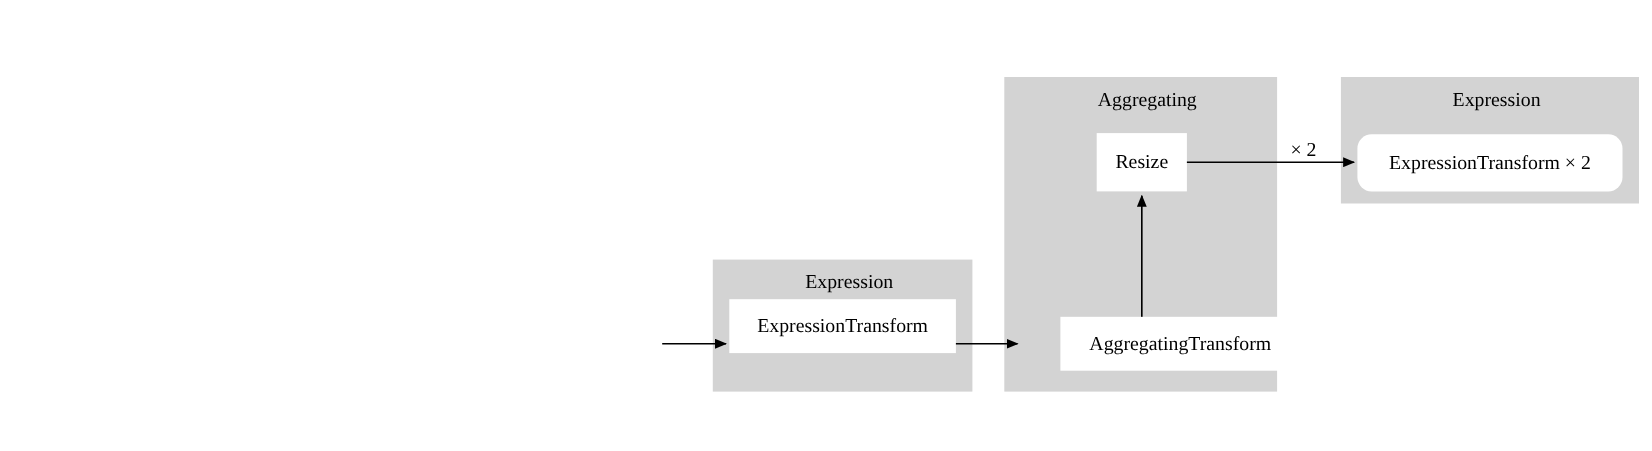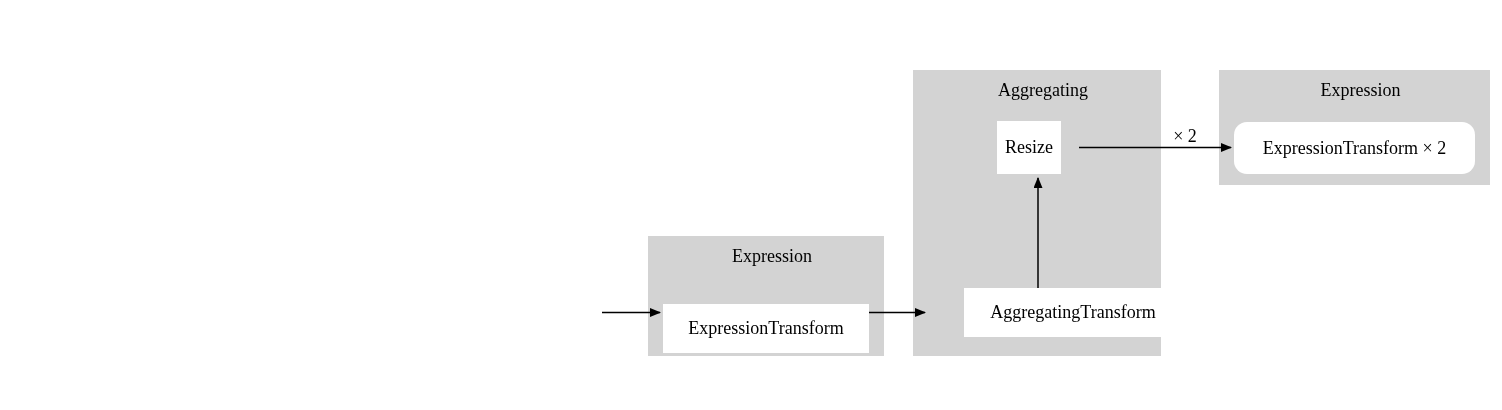--- a/index.html
+++ b/index.html
@@ -53,26 +53,26 @@
   }
 </style>
 </head>
 <body>
 
 <div class="canvas">
 
 
   <div class="cluster" style="left:648px; top:236px; width:236px; height:120px;">
     <div class="cluster-title">Expression</div>
-    <div class="node" style="left:15px; top:68px; width:206px; height:49px;">ExpressionTransform</div>
+    <div class="node" style="left:15px; top:36px; width:206px; height:49px;">ExpressionTransform</div>
   </div>
 
   <div class="cluster" style="left:913px; top:70px; width:248px; height:286px;">
     <div class="cluster-title">Aggregating</div>
-    <div class="node" style="left:84px; top:51px; width:64px; height:53px;">Resize</div>
+    <div class="node" style="left:84px; top:51px; width:82px; height:53px;">Resize</div>
     <div class="node" style="left:15px; top:218px; width:218px; height:49px;margin-left:36px;">AggregatingTransform</div>
   </div>
 
   <div class="cluster" style="left:1219px; top:70px; width:271px; height:115px;">
     <div class="cluster-title">Expression</div>
     <div class="node" style="left:15px; top:52px; width:241px; height:52px;border-radius:13px;">ExpressionTransform × 2</div>
   </div>
 
   <svg class="edges" width="1502" height="410" viewBox="0 0 1502 410">
     <defs>

